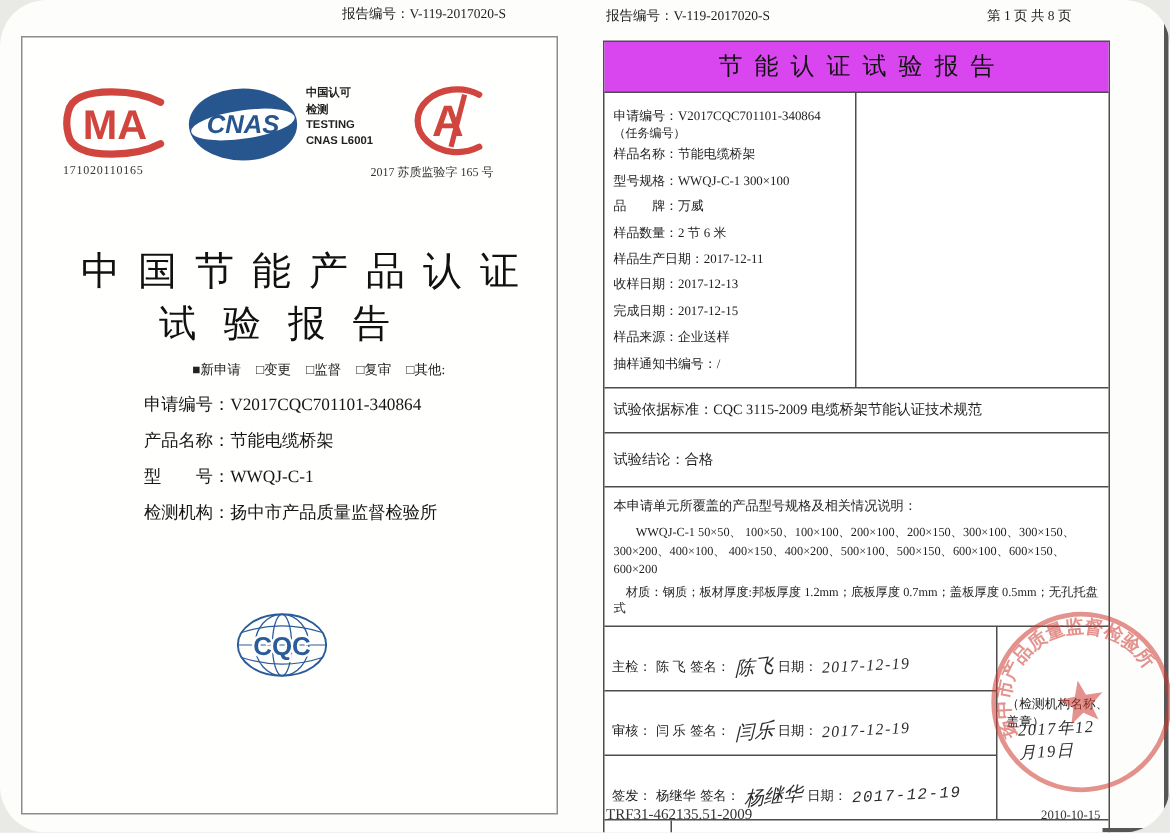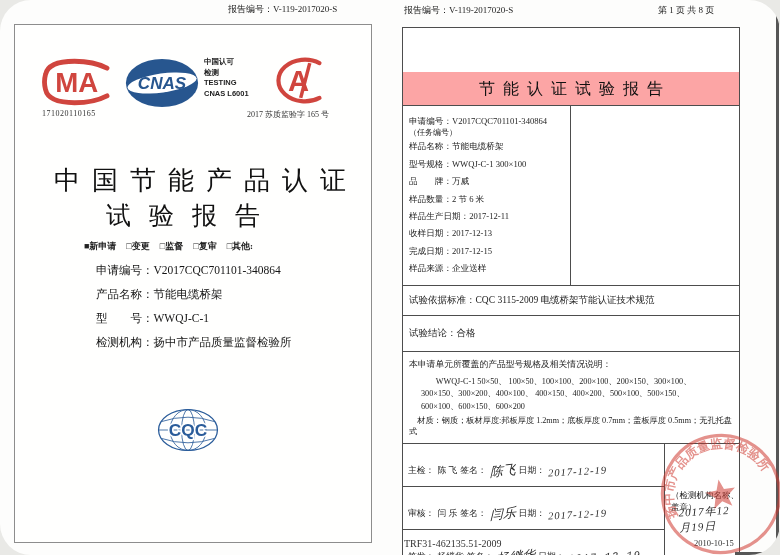--- a/index.html
+++ b/index.html
@@ -12,41 +12,41 @@
   .lp-report-no{left:228px;top:3px;font-size:9px;}
   .cma-svg{left:40px;top:57px;width:76px;height:50px;}
   .cma-number{left:42px;top:109px;width:80px;font-size:8px;letter-spacing:.5px;color:#333;}
   .cnas-svg{left:124px;top:56px;width:76px;height:54px;}
   .cnas-caption{left:204px;top:57px;font-size:7.5px;line-height:10.5px;font-weight:bold;
                 font-family:"Liberation Sans","DejaVu Sans",sans-serif;color:#222;}
   .cal-svg{left:268px;top:53px;width:64px;height:55px;}
   .cal-caption{left:247px;top:109px;font-size:8px;color:#333;}
   .lp-title1{left:14px;top:163px;width:356px;text-align:center;font-size:26px;letter-spacing:12px;padding-left:28px;box-sizing:border-box;color:#111;}
   .lp-title2{left:14px;top:199px;width:356px;text-align:center;font-size:25px;letter-spacing:18px;box-sizing:border-box;color:#111;}
-  .lp-checks{left:14px;top:240px;width:309px;text-align:center;font-size:9px;font-weight:700;color:#222;}
+  .lp-checks{left:14px;top:240px;width:309px;text-align:center;font-size:9px;font-weight:400;color:#222;padding-left:44px;}
   .lp-checks span{margin:0 5px;}
   .lp-fields{left:96px;top:264px;font-size:11.5px;color:#151515;}
   .lp-fields div{margin-bottom:11px;line-height:13px;}
   .cqc-svg{left:156px;top:405px;width:64px;height:50px;}
 
   
   .rp-report-no{left:404px;top:4px;font-size:9px;}
   .rp-page-info{left:658px;top:4px;font-size:9px;}
   .rp-table{left:402px;top:27px;width:336px;border:1.5px solid #4d4d4d;background:#fff;font-size:8.6px;}
   .t-title{height:33px;line-height:33px;text-align:center;font-size:16px;letter-spacing:8px;padding-left:8px;
-           background:#fca5a5;border-bottom:1.5px solid #4d4d4d;color:#111;margin-top:44px;}
+           background:#d946ef;border-bottom:1.5px solid #4d4d4d;color:#111;}
   .t-info{display:flex;border-bottom:1.5px solid #4d4d4d;}
   .t-info-left{width:168px;border-right:1.5px solid #4d4d4d;padding:7px 6px;box-sizing:border-box;line-height:17.4px;}
   .t-info-left div:nth-child(2){line-height:11px;margin-top:-3px;font-size:8px;}
   .t-info-right{flex:1;padding:10px 7px;line-height:23.5px;}
   .t-standard{padding:8px 6px;font-size:9.5px;border-bottom:1.5px solid #4d4d4d;}
   .t-conclusion{padding:11px 6px;font-size:9.5px;border-bottom:1.5px solid #4d4d4d;}
   .t-coverage{padding:7px 6px 6px;border-bottom:1.5px solid #4d4d4d;}
   .cov-title{font-size:8.8px;margin-bottom:5px;}
-  .cov-models{font-size:8.2px;line-height:12.5px;text-indent:1.8em;margin:0 12px 2px;}
+  .cov-models{font-size:8.2px;line-height:12.5px;text-indent:1.8em;margin:0 0 2px;}
   .cov-material{font-size:8.2px;text-indent:1em;margin:0;}
   .t-sign{display:flex;border-bottom:1.5px solid #4d4d4d;overflow:visible;}
   .sig-left{width:261px;border-right:1.5px solid #4d4d4d;}
   .sig-row{height:30px;border-bottom:1.5px solid #4d4d4d;display:flex;align-items:center;padding:0 5px;font-size:8.8px;gap:3px;margin-top:12px;}
   .sig-row:last-child{border-bottom:none;font-family:Liberation Mono, monospace;}
   .script{font-style:italic;display:inline-block;transform:rotate(-6deg) skewX(-6deg);font-size:13px;color:#2b2b2b;}
   .hdate{font-style:italic;display:inline-block;transform:rotate(-3deg);font-size:10.5px;letter-spacing:1px;color:#2b2b2b;}
   .stamp-cell{flex:1;position:relative;}
   .stamp-caption{position:absolute;left:6px;top:46px;font-size:8.5px;z-index:2;}
   .stamp-date{position:absolute;left:14px;top:60px;font-size:11px;z-index:2;}
@@ -127,20 +127,21 @@
           <div>申请编号：V2017CQC701101-340864</div>
           <div>（任务编号）</div>
           <div>样品名称：节能电缆桥架</div>
           <div>型号规格：WWQJ-C-1 300×100</div>
           <div>品　　牌：万威</div>
           <div>样品数量：2 节 6 米</div>
           <div>样品生产日期：2017-12-11</div>
           <div>收样日期：2017-12-13</div>
           <div>完成日期：2017-12-15</div>
           <div>样品来源：企业送样</div>
+          <div>抽样通知书编号：/</div>
         </div>
     </div>
 
     <div class="t-standard">试验依据标准：CQC 3115-2009 电缆桥架节能认证技术规范</div>
     <div class="t-conclusion">试验结论：合格</div>
 
     <div class="t-coverage">
       <div class="cov-title">本申请单元所覆盖的产品型号规格及相关情况说明：</div>
       <p class="cov-models">WWQJ-C-1  50×50、 100×50、100×100、200×100、200×150、300×100、300×150、300×200、400×100、 400×150、400×200、500×100、500×150、600×100、600×150、600×200</p>
       <p class="cov-material">材质：钢质；板材厚度:邦板厚度 1.2mm；底板厚度 0.7mm；盖板厚度 0.5mm；无孔托盘式</p>

